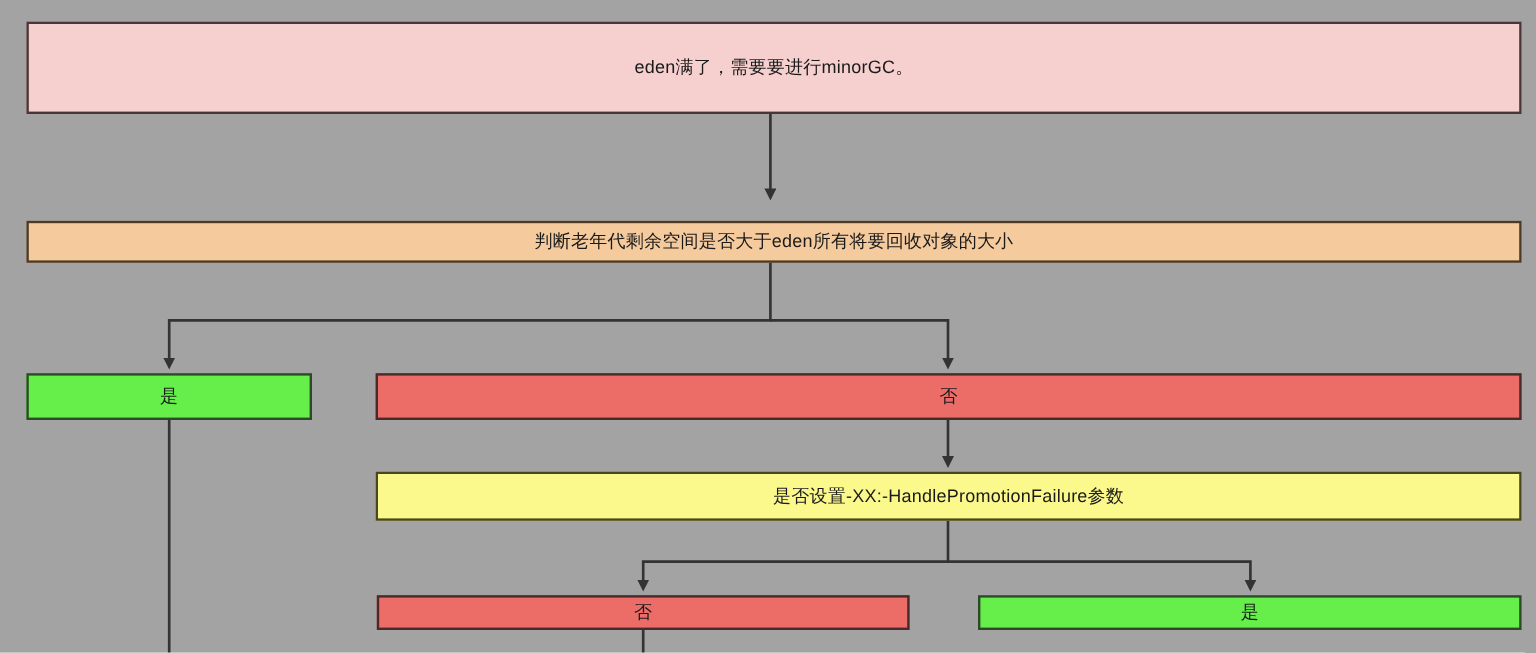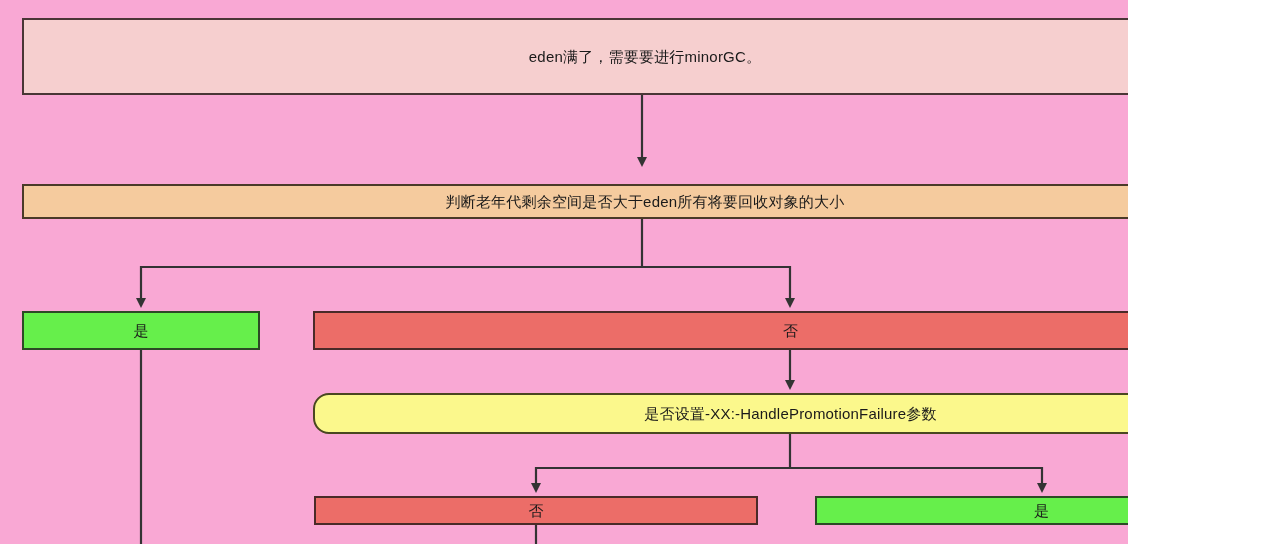--- a/index.html
+++ b/index.html
@@ -5,23 +5,23 @@
   html, body {
     margin: 0;
     padding: 0;
     background: #ffffff;
   }
   body {
     font-family: "Liberation Sans", "DejaVu Sans", sans-serif;
   }
   #canvas {
     position: relative;
-    width: 1128px;
+    width: 1280px;
     height: 544px;
-    background: #f9a8d4;
+    background: #a3a3a3;
     overflow: hidden;
   }
   .node {
     position: absolute;
     box-sizing: border-box;
     display: flex;
     align-items: center;
     justify-content: center;
     text-align: center;
     font-size: 15px;
@@ -44,21 +44,20 @@
     background: #66ef4b;
     border-color: #2c4a25;
   }
   .node-red {
     background: #ec6d68;
     border-color: #4a2a28;
   }
   .node-yellow {
     background: #fbf88c;
     border-color: #4a4720;
-    border-radius: 16px;
   }
   #edges {
     position: absolute;
     left: 0;
     top: 0;
     width: 1280px;
     height: 544px;
     pointer-events: none;
   }
 </style>

